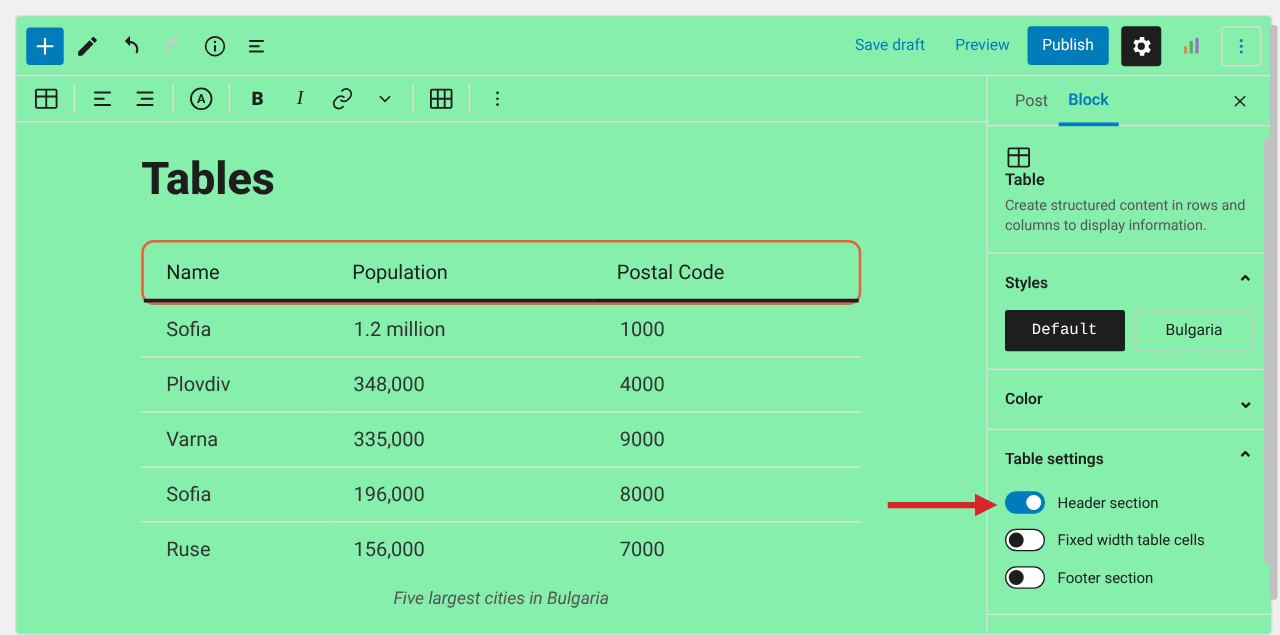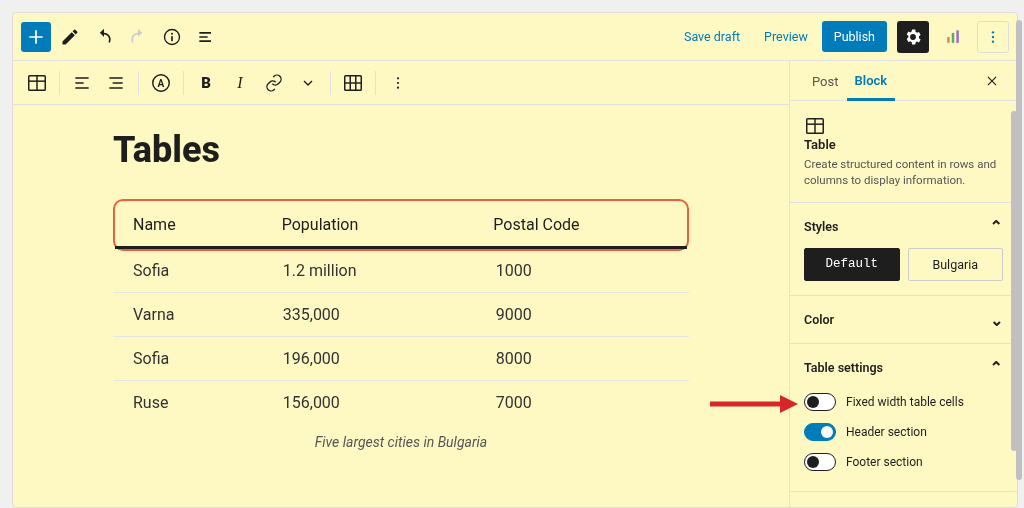--- a/index.html
+++ b/index.html
@@ -1,17 +1,17 @@
 <!DOCTYPE html>
 <html><head>
 <meta charset="utf-8">
 <style>
   * { box-sizing: border-box; margin: 0; padding: 0; font-family: -apple-system, BlinkMacSystemFont, "Segoe UI", Roboto, sans-serif; }
   body { background: #f0f0f0; width: 1024px; height: 508px; overflow: hidden; position: relative; }
-  .editor-frame { position: absolute; top: 12px; left: 12px; right: 6px; bottom: 0; background: #fef9c3; border: 1px solid #ddd; border-radius: 4px; display: flex; flex-direction: column; }
+  .editor-frame { position: absolute; top: 12px; left: 12px; right: 6px; bottom: 0; background: #86efac; border: 1px solid #ddd; border-radius: 4px; display: flex; flex-direction: column; }
   
   .top-toolbar { height: 48px; border-bottom: 1px solid #e0e0e0; display: flex; align-items: center; padding: 0 8px; gap: 4px; }
   .add-btn { width: 30px; height: 30px; background: #007cba; color: #fff; border-radius: 3px; display: flex; align-items: center; justify-content: center; font-size: 20px; font-weight: bold; cursor: pointer; }
   .top-icon { width: 30px; height: 30px; display: flex; align-items: center; justify-content: center; color: #1e1e1e; cursor: pointer; }
   .top-icon.disabled { color: #ccc; }
   .spacer { flex: 1; }
   .top-link { color: #007cba; font-size: 12.5px; padding: 8px 10px; cursor: pointer; }
   .publish-btn { background: #007cba; color: #fff; font-size: 12.5px; padding: 8px 12px; border-radius: 3px; cursor: pointer; }
   .settings-btn { width: 32px; height: 32px; background: #1e1e1e; color: #fff; display: flex; align-items: center; justify-content: center; border-radius: 3px; cursor: pointer; margin-left: 6px; }
   .page-icon { width: 32px; height: 32px; display:flex;align-items:center;justify-content:center; cursor:pointer; margin-left:4px;}
@@ -207,20 +207,25 @@
               </tr>
             </thead>
           </table>
         </div>
         <table class="outer-table">
           <tbody id="table-body">
               <tr>
                 <td style="width: 26%;">Sofia</td>
                 <td style="width: 37%;">1.2 million</td>
                 <td style="width: 37%;">1000</td>
+              </tr>
+              <tr>
+                <td style="width: 26%;">Plovdiv</td>
+                <td style="width: 37%;">348,000</td>
+                <td style="width: 37%;">4000</td>
               </tr>
               <tr>
                 <td style="width: 26%;">Varna</td>
                 <td style="width: 37%;">335,000</td>
                 <td style="width: 37%;">9000</td>
               </tr>
               <tr>
                 <td style="width: 26%;">Sofia</td>
                 <td style="width: 37%;">196,000</td>
                 <td style="width: 37%;">8000</td>
@@ -280,26 +285,26 @@
           <span class="chevron" style="display:inline-block;transform:rotate(180deg)">⌃</span>
         </div>
       </div>
 
       <div class="sb-section">
         <div class="sb-header" style="margin-bottom:10px;">
           <span>Table settings</span>
           <span class="chevron">⌃</span>
         </div>
         <div class="toggle-row">
+          <div class="toggle on"></div>
+          <span class="toggle-label">Header section</span>
+        </div>
+        <div class="toggle-row">
           <div class="toggle"></div>
           <span class="toggle-label">Fixed width table cells</span>
-        </div>
-        <div class="toggle-row">
-          <div class="toggle on"></div>
-          <span class="toggle-label">Header section</span>
         </div>
         <div class="toggle-row">
           <div class="toggle"></div>
           <span class="toggle-label">Footer section</span>
         </div>
       </div>
 
       <div class="sb-section" style="border-bottom:none;">
         <div class="sb-header">
           <span>Typography</span>

